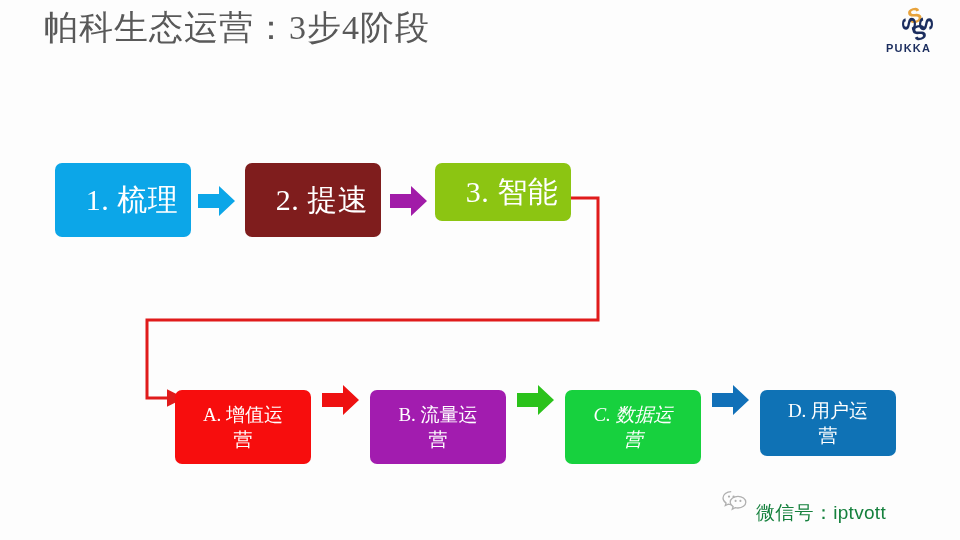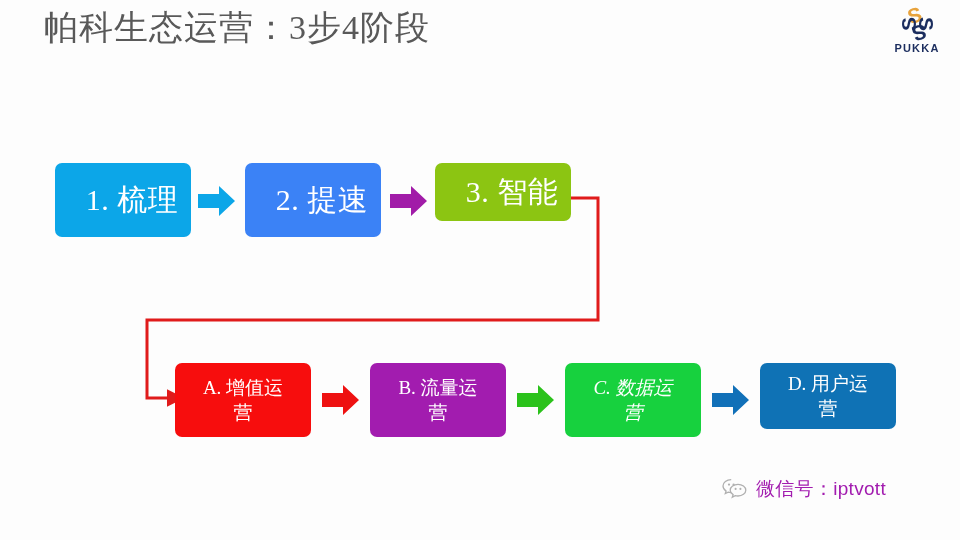--- a/index.html
+++ b/index.html
@@ -45,21 +45,20 @@
   #logo-mark {
     position: relative;
     width: 62px;
     height: 36px;
   }
   #logo-text {
     position: absolute;
     left: 0;
     top: 36px;
     width: 62px;
-    text-align: center;
     font-size: 11px;
     font-weight: bold;
     letter-spacing: 1.2px;
     color: #1b2d5e;
     font-family: "Liberation Sans", sans-serif;
   }
 
   
   .pbox {
     position: absolute;
@@ -74,20 +73,21 @@
     padding-left: 18px;
   }
   .pbox.step {
     font-size: 30px;
     letter-spacing: 0.5px;
   }
   .pbox.stage {
     font-size: 19px;
     line-height: 1.32;
     padding: 0 1px;
+    margin-top: 27px;
   }
   .pbox .label {
     display: block;
   }
 
   
   .barrow {
     position: absolute;
   }
   .barrow svg {
@@ -108,24 +108,25 @@
   #watermark {
     position: absolute;
     left: 722px;
     top: 476px;
     display: flex;
     align-items: center;
     gap: 8px;
   }
   #watermark-text {
     font-size: 19px;
-    color: #a21caf;
+    color: #15803d;
     font-family: "Liberation Sans", sans-serif;
     white-space: nowrap;
     letter-spacing: 0.3px;
+    margin-top: 24px;
   }
 </style>
 </head>
 <body>
 
 <div id="slide">
 
   <div id="slide-title">帕科生态运营：3步4阶段</div>
 
   <div id="logo">
@@ -166,21 +167,21 @@
   <div class="pbox step" style="left:55px; top:163px; width:136px; height:74px; background:#0ca6e8;">
     <span class="label">1. 梳理</span>
   </div>
 
   <div class="barrow" style="left:198px; top:185px;">
     <svg width="38" height="32" viewBox="0 0 38 32">
       <path d="M0,9 L21,9 L21,1 L37,16 L21,31 L21,23 L0,23 z" fill="#0ca6e8"></path>
     </svg>
   </div>
 
-  <div class="pbox step" style="left:245px; top:163px; width:136px; height:74px; background:#3b82f6;justify-content:center;">
+  <div class="pbox step" style="left:245px; top:163px; width:136px; height:74px; background:#7f1d1d;justify-content:center;">
     <span class="label">2. 提速</span>
   </div>
 
   <div class="barrow" style="left:390px; top:185px;">
     <svg width="38" height="32" viewBox="0 0 38 32">
       <path d="M0,9 L21,9 L21,1 L37,16 L21,31 L21,23 L0,23 z" fill="#a11ca8"></path>
     </svg>
   </div>
 
   <div class="pbox step" style="left:435px; top:163px; width:136px; height:58px; background:#8cc512;">

